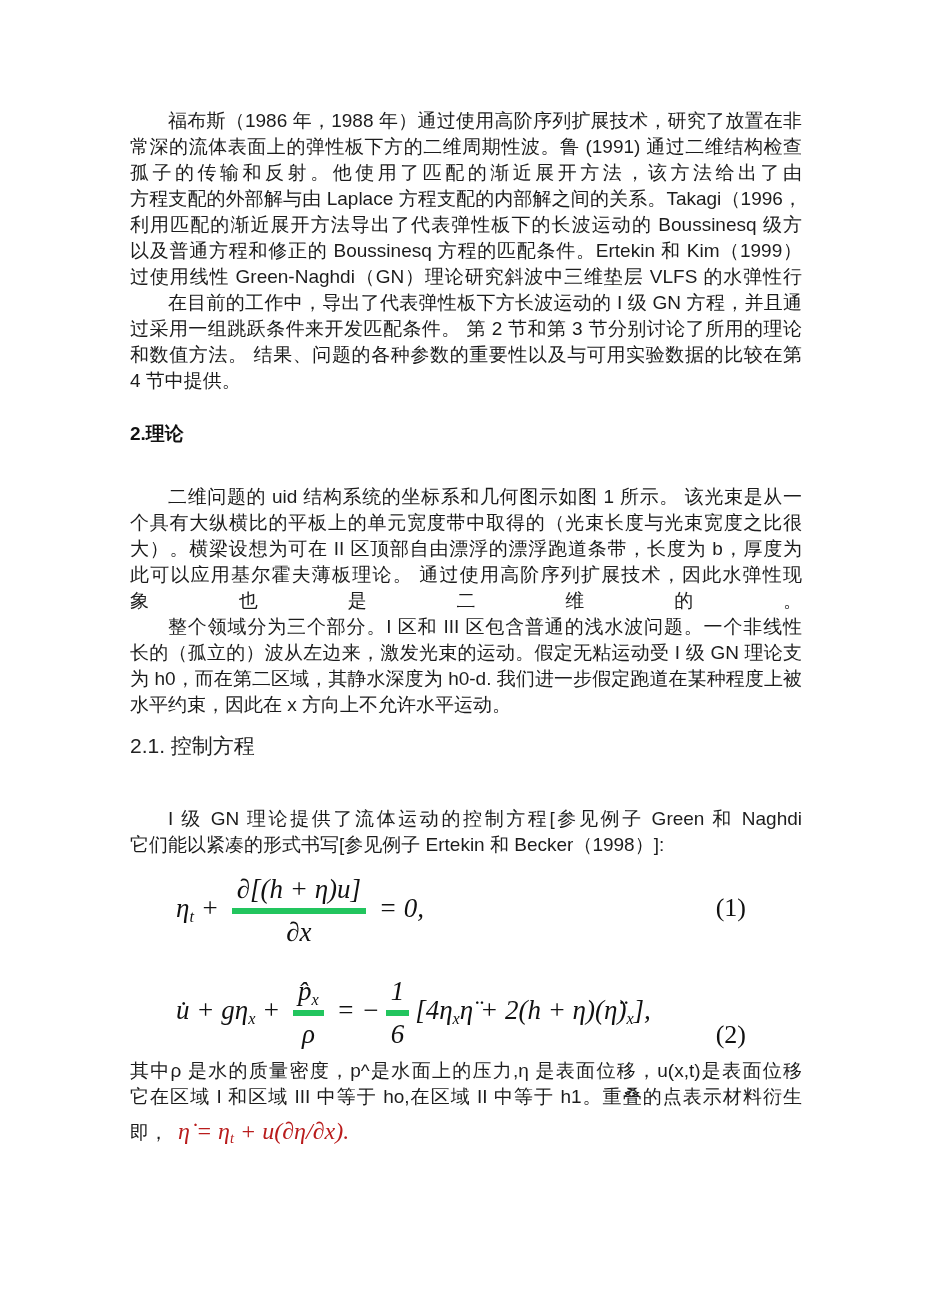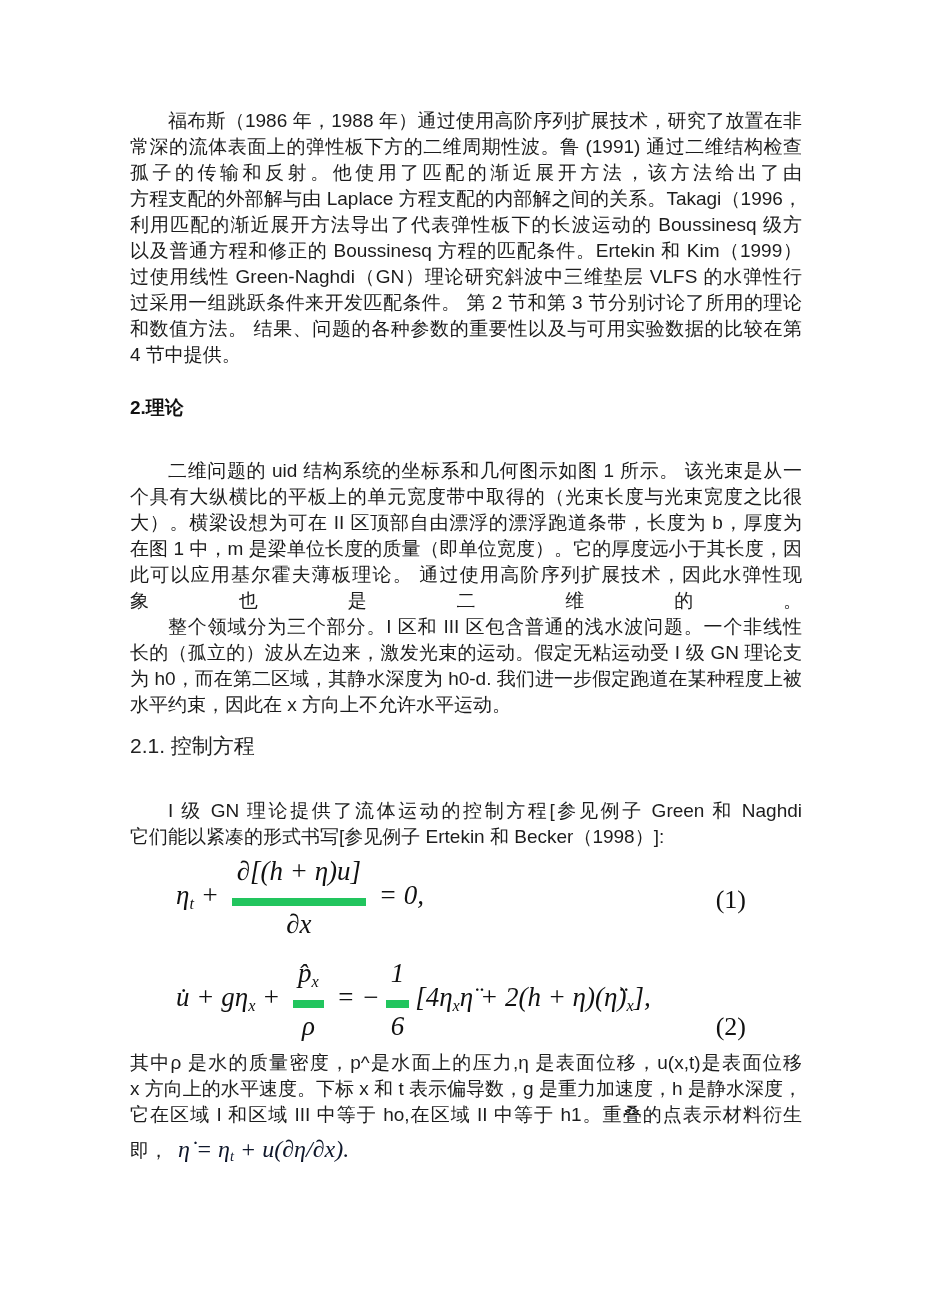--- a/index.html
+++ b/index.html
@@ -34,21 +34,21 @@
   .tline-first { text-indent: 38px; }
 
   .h-theory {
     margin: 24px 0 0 0;
     font-size: 19px;
     line-height: 32px;
     font-weight: bold;
     color: #111;
   }
   .h-governing {
-    margin: 14px 0 4px 0;
+    margin: 14px 0 12px 0;
     font-size: 21px;
     line-height: 28px;
     font-weight: normal;
     color: #222;
   }
   .gap-after-h2 { height: 34px; }
   .gap-after-h3 { height: 34px; }
 
   
   .eq-block {
@@ -66,21 +66,21 @@
   .eq-block--2 { margin-top: 18px; height: 84px; }
   .eq-row { display: block; white-space: nowrap; }
   .frac {
     display: inline-flex;
     flex-direction: column;
     align-items: center;
     vertical-align: middle;
     margin: 0 6px;
     line-height: 1.15;
   }
-  .frac .num { border-bottom: 8px solid #22c55e; padding: 0 5px 11px 5px; }
+  .frac .num { border-bottom: 6px solid #22c55e; padding: 0 5px 3px 5px; }
   .frac .den { padding-top: 3px; }
   sub.msub {
     font-size: 0.60em;
     line-height: 0;
     vertical-align: -0.3em;
   }
   .eq-label {
     position: absolute;
     right: 56px;
     font-style: normal;
@@ -95,21 +95,21 @@
     margin-top: 8px;
     display: flex;
     align-items: baseline;
     white-space: nowrap;
   }
   .mix-line .cn { font-size: 19px; line-height: 30px; }
   .inline-formula {
     font-family: "Liberation Serif", serif;
     font-style: italic;
     font-size: 24px;
-    color: #0f172a;
+    color: #b91c1c;
     margin: 0 12px 0 10px;
     white-space: nowrap;
   }
 </style>
 </head>
 <body>
 
 <div class="page">
   <div class="content">
 
@@ -117,33 +117,33 @@
         <div class="tline tline-first">福布斯（1986 年，1988 年）通过使用高阶序列扩展技术，研究了放置在非</div>
         <div class="tline">常深的流体表面上的弹性板下方的二维周期性波。鲁 (1991) 通过二维结构检查</div>
         <div class="tline">孤子的传输和反射。他使用了匹配的渐近展开方法，该方法给出了由 Boussinesq</div>
         <div class="tline">方程支配的外部解与由 Laplace 方程支配的内部解之间的关系。Takagi（1996，1997）</div>
         <div class="tline">利用匹配的渐近展开方法导出了代表弹性板下的长波运动的 Boussinesq 级方程，</div>
         <div class="tline">以及普通方程和修正的 Boussinesq 方程的匹配条件。Ertekin 和 Kim（1999） 通</div>
         <div class="tline tline-last">过使用线性 Green-Naghdi（GN）理论研究斜波中三维垫层 VLFS 的水弹性行为。</div>
       </div>
 
     <div class="para">
+        <div class="tline tline-first">在目前的工作中，导出了代表弹性板下方长波运动的 I 级 GN 方程，并且通</div>
         <div class="tline">过采用一组跳跃条件来开发匹配条件。 第 2 节和第 3 节分别讨论了所用的理论</div>
         <div class="tline">和数值方法。 结果、问题的各种参数的重要性以及与可用实验数据的比较在第</div>
         <div class="tline tline-last">4 节中提供。</div>
       </div>
 
     <h2 class="h-theory">2.理论</h2>
     <div class="gap-after-h2"></div>
 
     <div class="para">
         <div class="tline tline-first">二维问题的 uid 结构系统的坐标系和几何图示如图 1 所示。 该光束是从一</div>
         <div class="tline">个具有大纵横比的平板上的单元宽度带中取得的（光束长度与光束宽度之比很</div>
         <div class="tline">大）。横梁设想为可在 II 区顶部自由漂浮的漂浮跑道条带，长度为 b，厚度为 hp。</div>
-        <div class="tline">在图 1 中，m 是梁单位长度的质量（即单位宽度）。它的厚度远小于其长度，因</div>
         <div class="tline">此可以应用基尔霍夫薄板理论。 通过使用高阶序列扩展技术，因此水弹性现</div>
         <div class="tline">象也是二维的。</div>
       </div>
 
     <div class="para">
         <div class="tline tline-first">整个领域分为三个部分。I 区和 III 区包含普通的浅水波问题。一个非线性的、</div>
         <div class="tline">长的（孤立的）波从左边来，激发光束的运动。假定无粘运动受 I 级 GN 理论支</div>
         <div class="tline">为 h0，而在第二区域，其静水深度为 h0-d. 我们进一步假定跑道在某种程度上被</div>
         <div class="tline tline-last">水平约束，因此在 x 方向上不允许水平运动。</div>
       </div>
@@ -170,21 +170,20 @@
             <span class="den">ρ</span>
           </span><span> = −</span><span class="frac">
             <span class="num">1</span>
             <span class="den">6</span>
           </span><span><span>[4η</span><sub class="msub">x</sub></span><span><span>η̈ + 2(h + η)(η̈)</span><sub class="msub">x</sub></span><span>],</span></span>
       <span class="eq-label eq-label--low">(2)</span>
     </div>
 
     <div class="para" style="margin-top:8px;">
         <div class="tline">其中ρ 是水的质量密度，p^是水面上的压力,η 是表面位移，u(x,t)是表面位移</div>
-        <div class="tline">x 方向上的水平速度。下标 x 和 t 表示偏导数，g 是重力加速度，h 是静水深度，</div>
         <div class="tline">它在区域 I 和区域 III 中等于 ho,在区域 II 中等于 h1。重叠的点表示材料衍生物，</div>
       </div>
 
     <div class="mix-line">
       <span class="cn">即，</span>
       <span class="inline-formula"><span>η̇ = η</span><sub class="msub">t</sub><span> + u(∂η/∂x).</span></span>
     </div>
 
   </div>
 </div>

